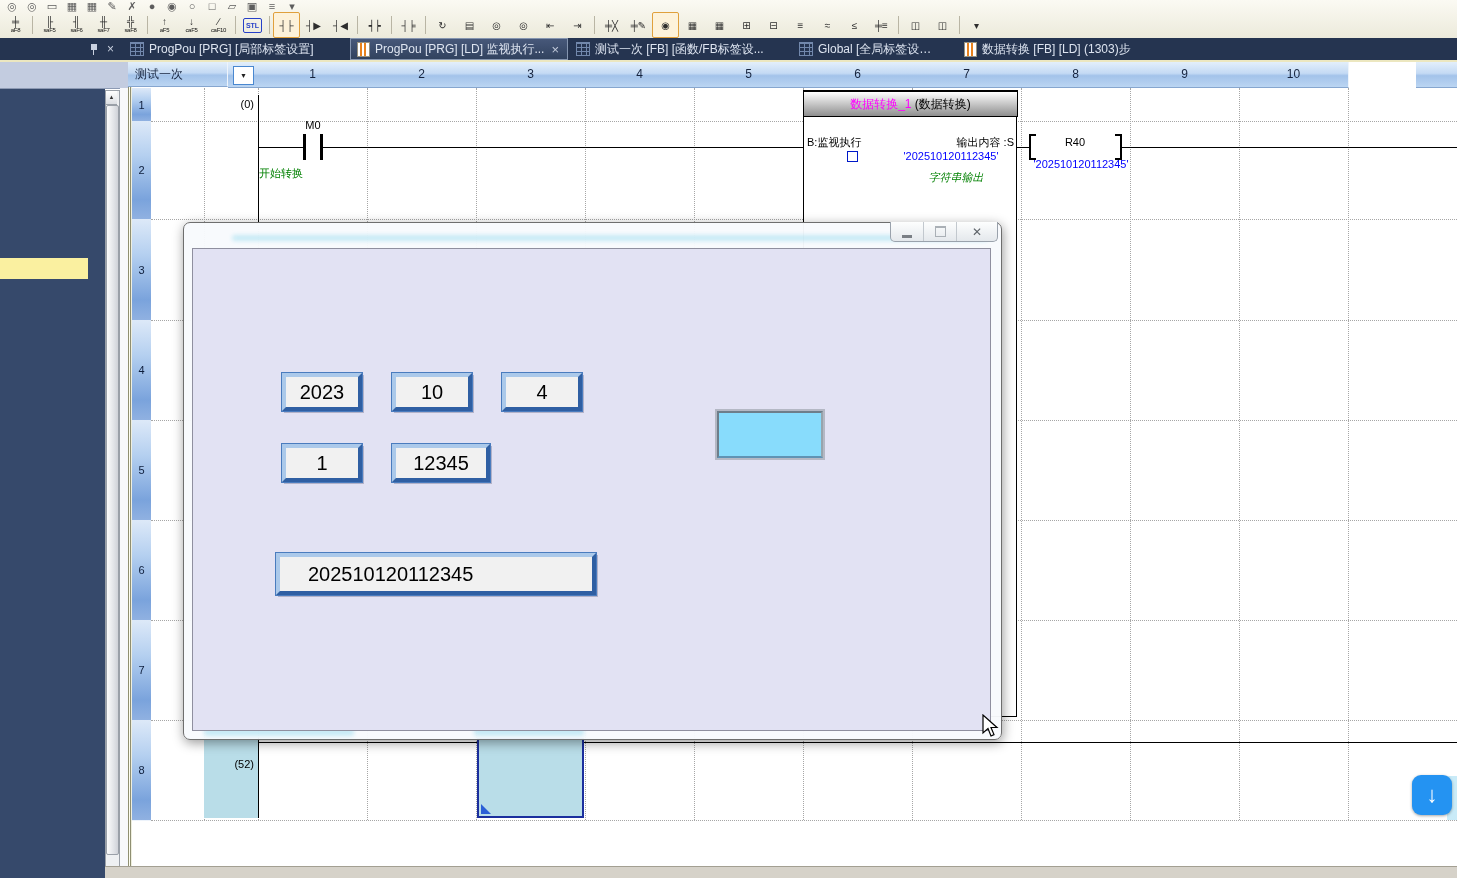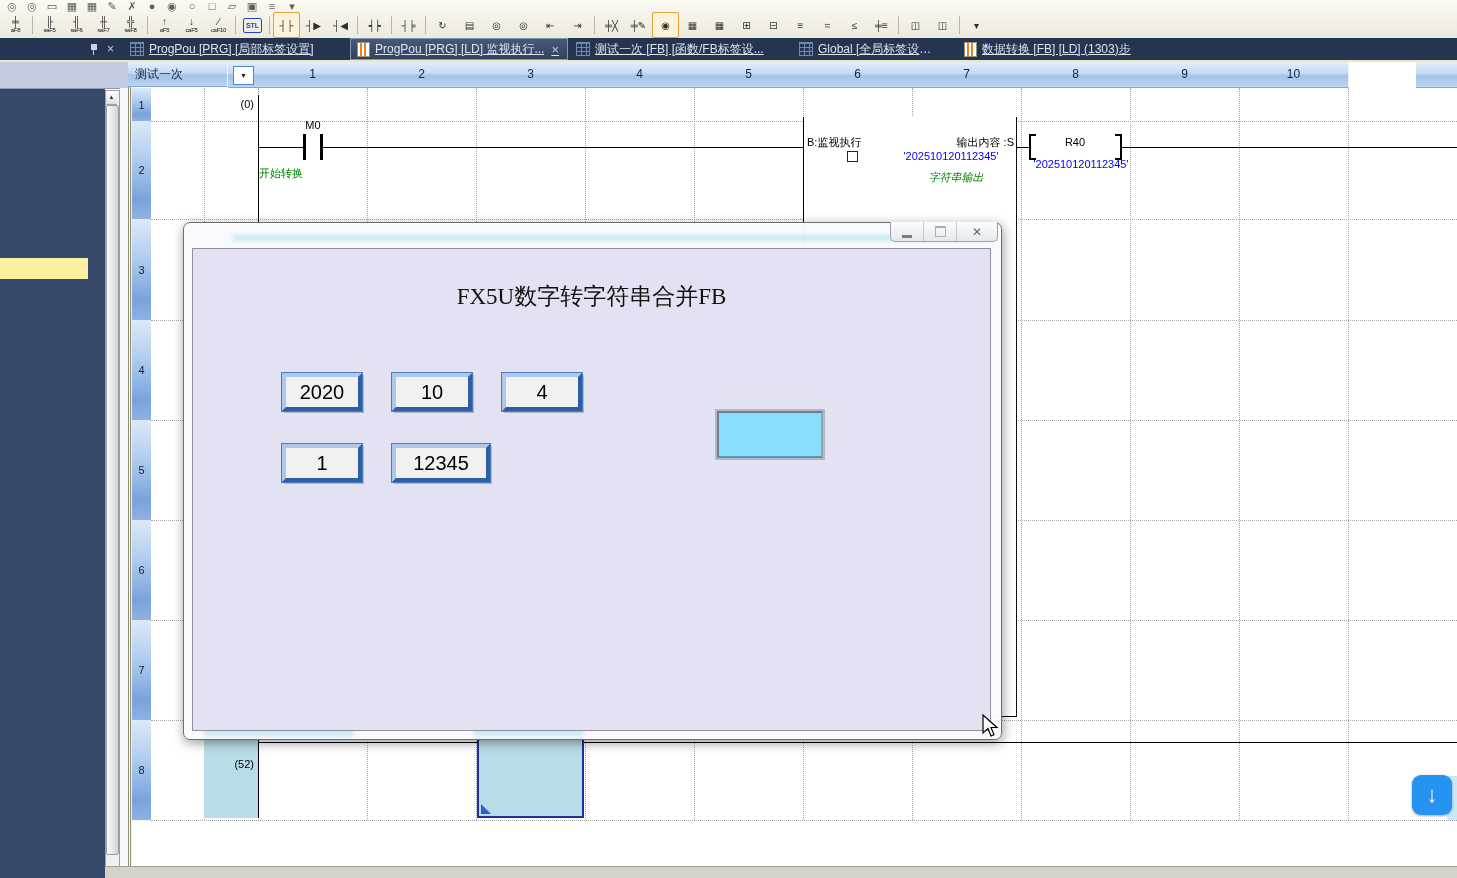--- a/index.html
+++ b/index.html
@@ -19,21 +19,21 @@
   .tb-ico .l{font-size:6px;line-height:7px;color:#111;letter-spacing:-0.3px;}
   .tb-ico.hl{border:1px solid #e0a03c;background:#fdf2da;}
   .tb-ico.box .g{border:1px solid #2740c8;color:#2740c8;font-size:7px;font-weight:bold;padding:1px 2px;border-radius:2px;}
   .tb-sep{width:7px;height:22px;position:relative;}
   .tb-sep::after{content:"";position:absolute;left:3px;top:2px;width:1px;height:18px;background:#b9b5a4;}
 
   
   #tabbar{position:absolute;left:0;top:38px;width:1457px;height:22px;background:#253450;display:flex;align-items:stretch;}
   #tab-underline{position:absolute;left:0;top:60px;width:1457px;height:2px;background:#ece7c0;}
   .panel-btn{display:flex;align-items:center;justify-content:center;width:17px;color:#c9d1e0;font-size:12px;}
-  .tab{display:flex;align-items:center;padding:0 7px;color:#dde4f0;font-size:12px;white-space:nowrap;overflow:hidden;text-decoration:underline;}
+  .tab{display:flex;align-items:center;padding:0 7px;color:#dde4f0;font-size:12px;white-space:nowrap;overflow:hidden;}
   .tab.active{background:linear-gradient(#48597b,#30415d);box-shadow:inset 0 0 0 1px #8595af;}
   .tlabel{overflow:hidden;text-overflow:ellipsis;}
   .tclose{margin-left:7px;color:#c2cada;font-size:13px;line-height:13px;}
   .ticon-grid{width:12px;height:12px;flex:none;margin-right:5px;border:1px solid #7288ac;
       background:linear-gradient(#d6e0f0,#a6bad6);
       background-image:repeating-linear-gradient(0deg,transparent 0 3px,#7288ac 3px 4px),
                        repeating-linear-gradient(90deg,transparent 0 4px,#7288ac 4px 5px);}
   .ticon-doc{width:11px;height:13px;flex:none;margin-right:5px;border:1px solid #97917f;
       background:linear-gradient(90deg,#fff 0 2px,#e8821e 2px 4px,#fff 4px 6px,#e8821e 6px 8px,#fff 8px);}
   .pinicon{display:inline-block;width:8px;height:11px;position:relative;}
@@ -357,20 +357,23 @@
     <div class="lad-txt" style="left:76px;top:36px;width:50px;text-align:right;">(0)</div>
     <div class="ln" style="left:130px;top:33px;width:1px;height:127px;"></div>
     <div class="ln" style="left:130px;top:85px;width:46px;height:1px;"></div>
     <div class="ln" style="left:194px;top:85px;width:481px;height:1px;"></div>
     <div class="ln" style="left:175px;top:72px;width:3px;height:26px;"></div>
     <div class="ln" style="left:192px;top:72px;width:3px;height:26px;"></div>
     <div class="lad-txt" style="left:155px;top:57px;width:60px;text-align:center;">M0</div>
     <div class="lad-txt green" style="left:131px;top:104px;">开始转换</div>
 
     <div id="fb-body"></div>
+    <div id="fb-head">
+      <span class="t1">数据转换_1</span><span class="t2"> (数据转换)</span>
+    </div>
     <div class="lad-txt" style="left:679px;top:73px;">B:监视执行</div>
     <div id="fb-chk"></div>
     <div class="lad-txt" style="left:770px;top:73px;width:116px;text-align:right;">输出内容 :S</div>
     <div class="lad-txt blue" style="left:760px;top:88px;width:126px;text-align:center;">'202510120112345'</div>
     <div class="lad-txt green" style="left:770px;top:108px;width:116px;text-align:center;font-style:italic;">字符串输出</div>
 
     <div class="ln" style="left:889px;top:85px;width:12px;height:1px;"></div>
     <div class="bracket-l" style="left:901px;top:72px;"></div>
     <div class="lad-txt" style="left:907px;top:74px;width:80px;text-align:center;">R40</div>
     <div class="bracket-r" style="left:987px;top:72px;"></div>
@@ -398,29 +401,29 @@
           <span class="glyph-min"></span>
         </div>
       <div class="wbtn">
           <span class="glyph-max"></span>
         </div>
       <div class="wbtn close">
           <span class="glyph-x">✕</span>
         </div>
     </div>
     <div id="dlg-content">
-      <div id="dlg-title">FX5U数字转字符串合并FB</div>
       <div id="dlg-boxes">
-          <div class="vbox" style="left: 89px; top: 124px; width: 80px; height: 38px;">2020</div>
+          <div class="vbox" style="left: 89px; top: 124px; width: 80px; height: 38px;">2023</div>
           <div class="vbox" style="left: 199px; top: 124px; width: 80px; height: 38px;">10</div>
           <div class="vbox" style="left: 309px; top: 124px; width: 80px; height: 38px;">4</div>
           <div class="vbox" style="left: 89px; top: 195px; width: 80px; height: 38px;">1</div>
           <div class="vbox" style="left: 199px; top: 195px; width: 98px; height: 38px;">12345</div>
         </div>
       <div id="cyanbox"></div>
+      <div class="vbox result" style="left:83px;top:304px;width:320px;height:42px;">202510120112345</div>
     </div>
   </div>
 
   <svg id="cursor" width="18" height="26" viewBox="0 0 18 26">
     <polygon points="1,1 1,19 6,14.5 9,22 12,20.6 9,13.5 15,13.5" fill="#fff" stroke="#000" stroke-width="1.2"></polygon>
   </svg>
 
   <div id="scrollbtn">↓</div>
 
 </div>

